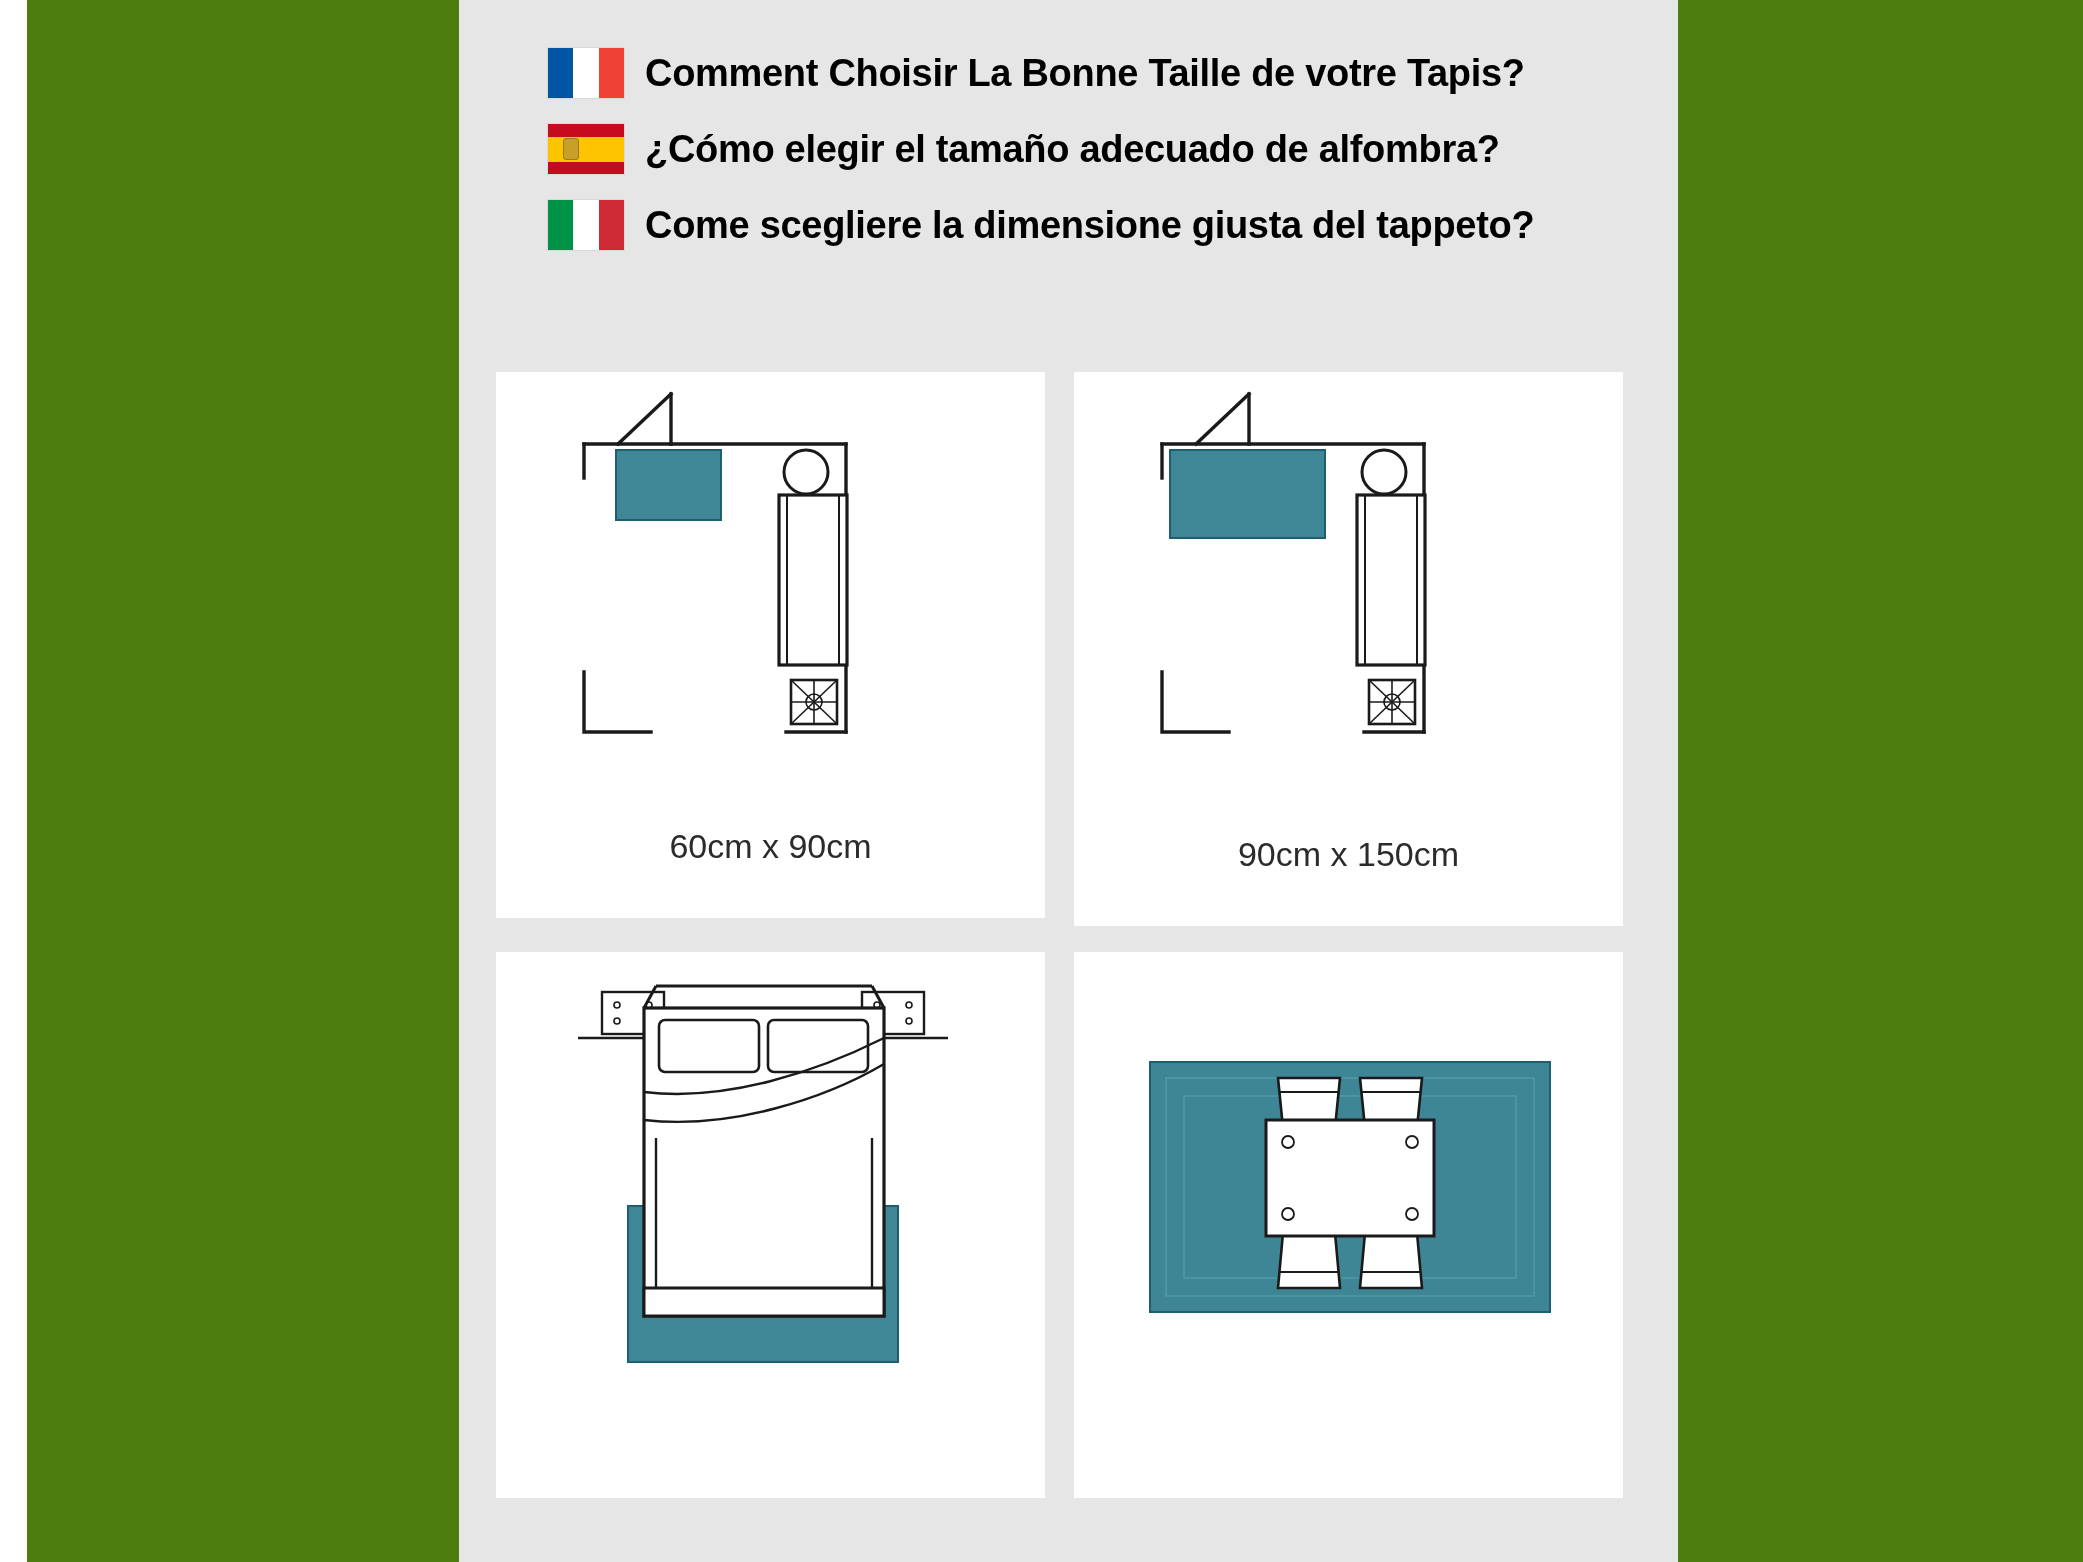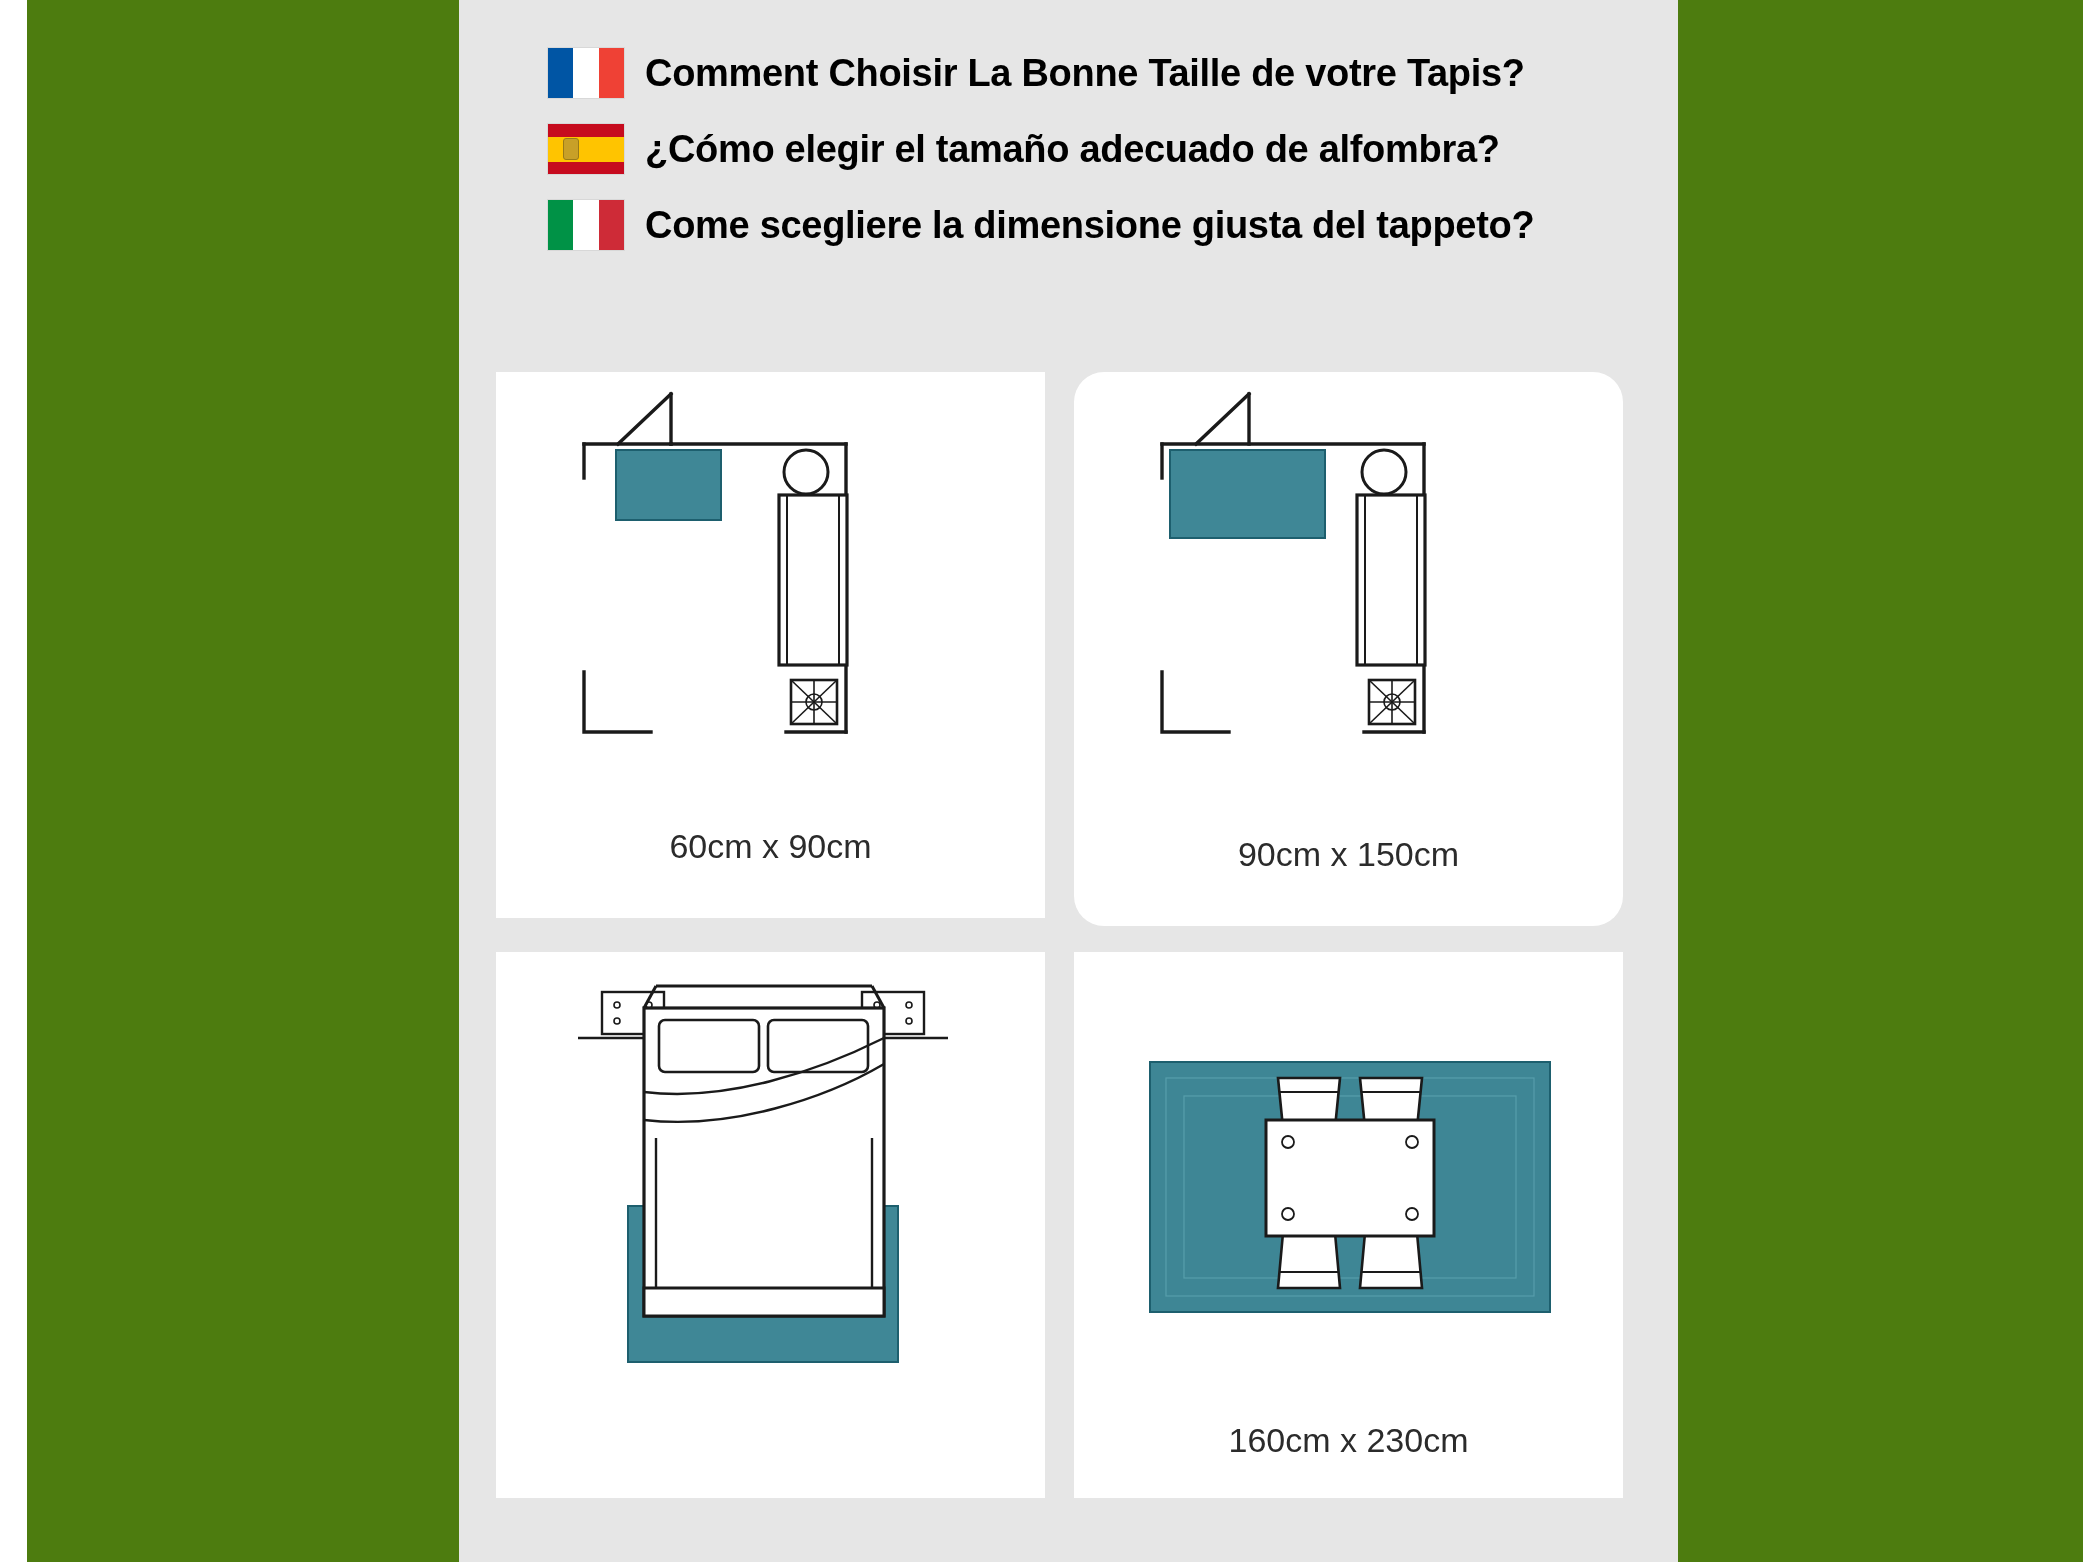--- a/index.html
+++ b/index.html
@@ -74,21 +74,21 @@
     color: #000000;
     white-space: nowrap;
     letter-spacing: -0.3px;
   }
   
   .card {
     position: absolute;
     background: #ffffff;
   }
   #card-1 { left: 469px;  top: 372px;  width: 549px; height: 546px; }
-  #card-2 { left: 1047px; top: 372px;  width: 549px; height: 554px; border-radius: 30px; }
+  #card-2 { left: 1047px; top: 372px;  width: 549px; height: 554px; }
   #card-3 { left: 469px;  top: 952px;  width: 549px; height: 546px; }
   #card-4 { left: 1047px; top: 952px;  width: 549px; height: 546px; }
 
   .card-figure {
     position: absolute;
     left: 0;
     top: 0;
     width: 100%;
     height: 452px;
   }
@@ -299,16 +299,15 @@
 
         <rect x="192" y="168" width="168" height="116" fill="#ffffff" stroke="#1a1a1a" stroke-width="3"></rect>
         <g stroke="#1a1a1a" stroke-width="1.8" fill="#ffffff">
           <circle cx="214" cy="190" r="6"></circle>
           <circle cx="338" cy="190" r="6"></circle>
           <circle cx="214" cy="262" r="6"></circle>
           <circle cx="338" cy="262" r="6"></circle>
         </g>
       </svg>
     </div>
-    <div class="card-caption">160cm x 230cm</div>
   </div>
 
 </div>
 
 </body></html>

